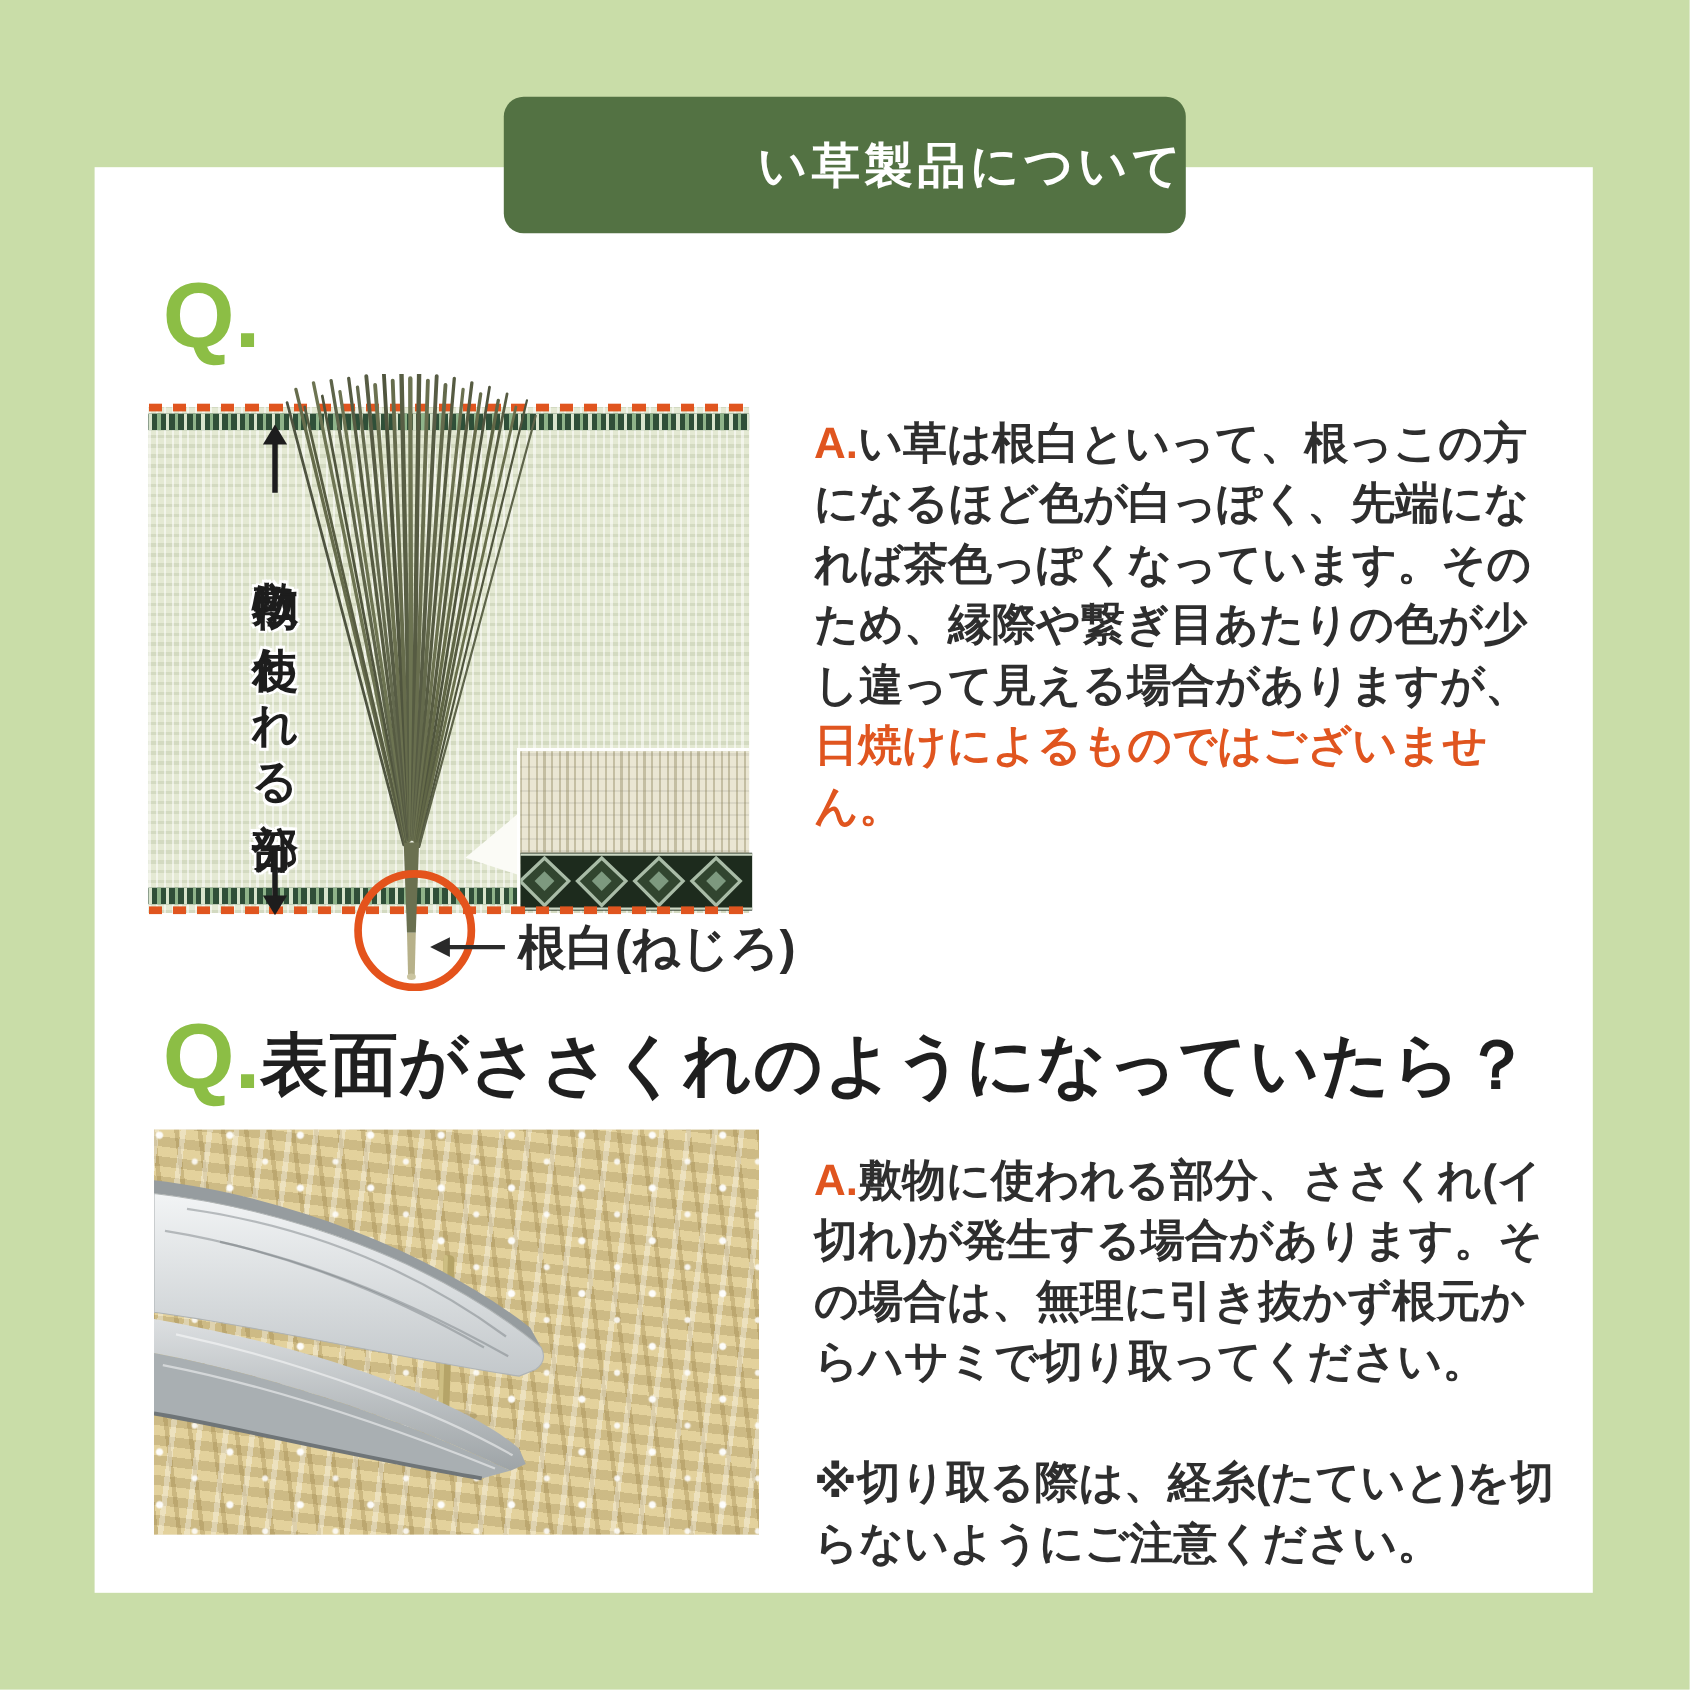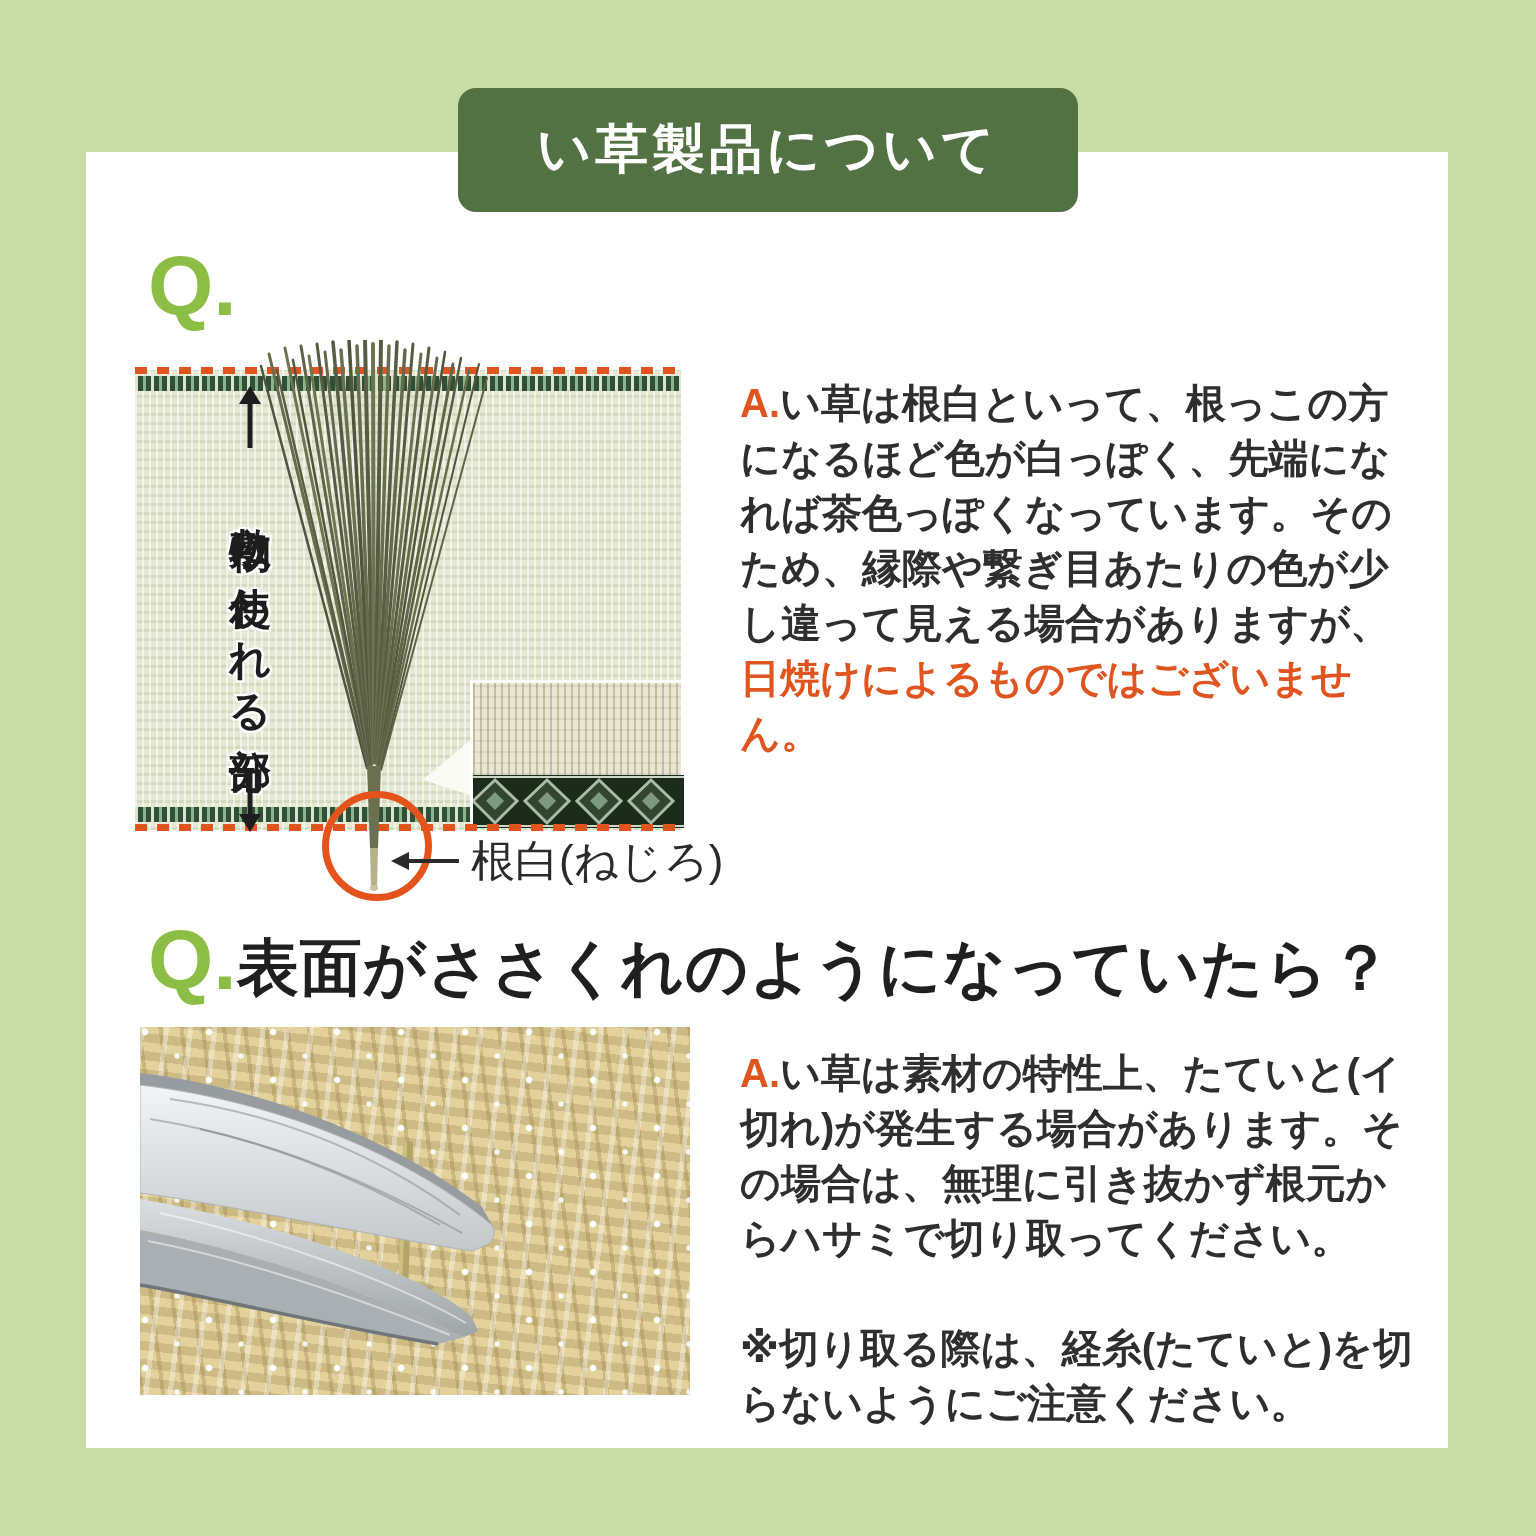--- a/index.html
+++ b/index.html
@@ -10,22 +10,22 @@
     overflow:hidden;
   }
   .card{
     position:absolute;left:86px;top:152px;width:1362px;height:1296px;
     background:#ffffff;
   }
   .badge{
     position:absolute;left:50%;top:88px;transform:translateX(-50%);
     width:620px;height:124px;border-radius:18px;
     background:#537243;
-    display:flex;align-items:center;justify-content:center;
-    color:#ffffff;font-size:53px;font-weight:bold;letter-spacing:4px;
+    display:flex;align-items:center;justify-content:flex-end;
+    color:#ffffff;font-size:44px;font-weight:bold;letter-spacing:4px;
     z-index:5;
   }
   .qhead{
     position:absolute;display:flex;align-items:baseline;white-space:nowrap;
   }
   .qhead .qmark{font-size:84px;font-weight:bold;color:#8cbe45;line-height:1;}
   .qhead .qtext{font-size:62px;font-weight:bold;color:#1f1f1f;line-height:1;letter-spacing:1px;}
   .qhead1{left:62px;top:92px;}
   .qhead2{left:62px;top:766px;}
 
@@ -80,21 +80,21 @@
     background:#fbfbf6;clip-path:polygon(0 72%,100% 0,100% 100%);
   }
   .rootcircle{
     position:absolute;left:187px;top:451px;width:110px;height:110px;z-index:7;
     border:7px solid #e4531c;border-radius:50%;box-sizing:border-box;
   }
   .rootpointer{
     position:absolute;left:256px;top:494px;height:54px;z-index:8;
     display:flex;align-items:center;gap:10px;white-space:nowrap;
   }
-  .rootpointer .rlabel{font-size:44px;font-weight:400;color:#2a2a2a;}
+  .rootpointer .rlabel{font-size:44px;font-weight:700;color:#2a2a2a;}
 
   
   .answer{position:absolute;width:710px;color:#2e2e2e;font-size:40px;line-height:55px;font-weight:600;}
   .answer1{left:642px;top:212px;}
   .answer2{left:642px;top:882px;}
   .answer p{margin:12px;}
   .aprefix{color:#e0551f;font-weight:bold;}
   .hl{color:#e0551f;font-weight:bold;}
   .note{margin-top:55px !important;}
 
@@ -258,17 +258,17 @@
       <path d="M0,203 C112,224 238,268 324,310 L298,317 C180,297 62,268 0,258 Z" fill="#a9afb2"></path>
       <path d="M0,258 C62,268 180,297 298,317" stroke="#6f7578" stroke-width="3.5" fill="none"></path>
       <g stroke="rgba(255,255,255,.5)" stroke-width="2" fill="none">
         <path d="M20,186 C140,212 260,258 326,296"></path>
         <path d="M8,214 C110,234 220,272 310,308"></path>
       </g>
     </svg>
   </div>
 
   <div class="answer answer2">
-    <p><span class="aprefix">A.</span><span>い草は素材の特性上、たていと(イ切れ)が発生する場合があります。その場合は、無理に引き抜かず根元からハサミで切り取ってください。</span></p>
+    <p><span class="aprefix">A.</span><span>敷物に使われる部分、ささくれ(イ切れ)が発生する場合があります。その場合は、無理に引き抜かず根元からハサミで切り取ってください。</span></p>
     <p class="note">※切り取る際は、経糸(たていと)を切らないようにご注意ください。</p>
   </div>
 
 </div>
 
 </body></html>

